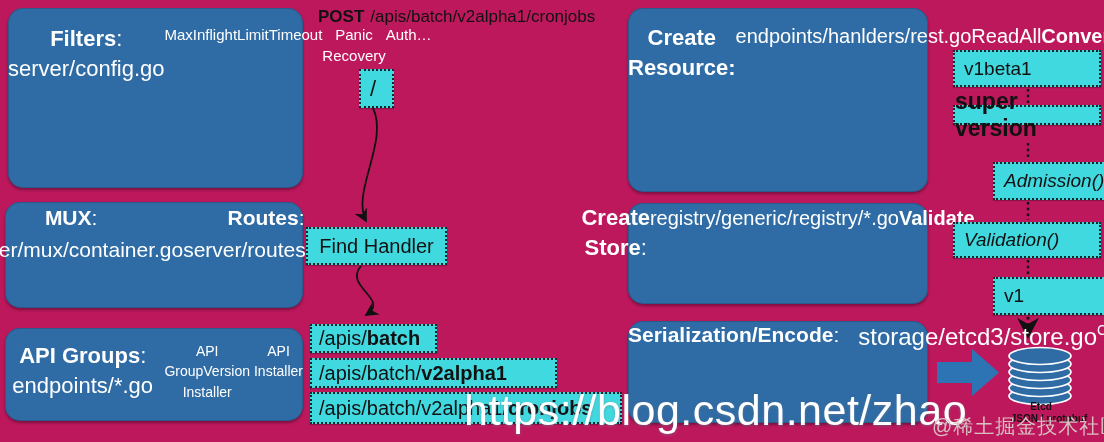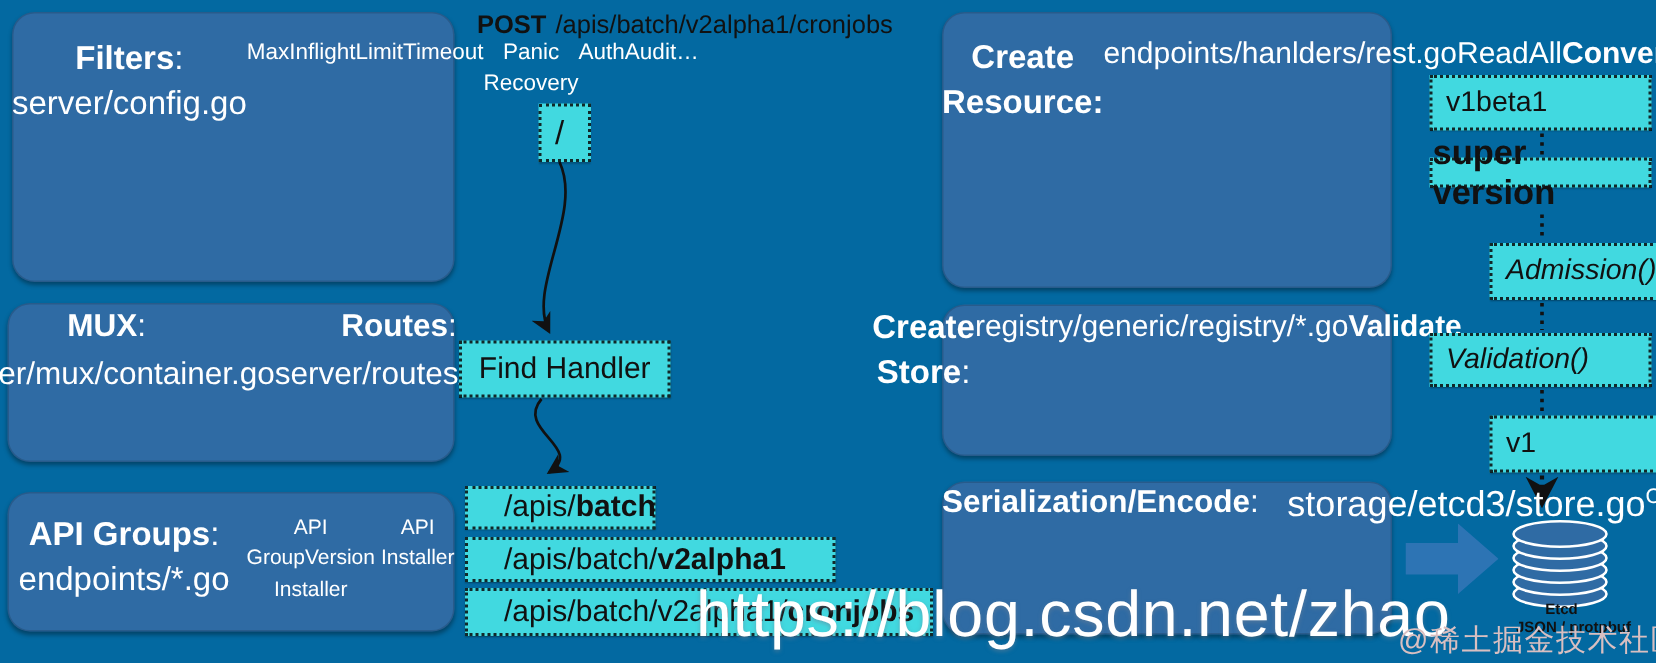--- a/index.html
+++ b/index.html
@@ -7,21 +7,21 @@
     --box-cyan:#41d9e0;
     --arrow-blue:#2d74b4;
     --text-on-blue:#ffffff;
     --text-dark:#111111;
     --watermark-url:#ffffff;
     --watermark-community:#d9bfc1;
   }
   *{margin:0;padding:0;box-sizing:border-box;}
   html,body{background:#888;}
   .canvas{
-    position:relative;width:1104px;height:442px;background:#0369a1;
+    position:relative;width:1104px;height:442px;background:#be185d;
     font-family:"Liberation Sans",sans-serif;overflow:hidden;
   }
   
   .bbox{
     position:absolute;background:var(--box-blue);color:var(--text-on-blue);
     border-radius:15px;text-align:center;
     box-shadow:0 2px 3px rgba(0,0,0,.35), inset 0 0 0 1px rgba(0,0,0,.15);
     display:flex;flex-direction:row;justify-content:center;
   }
   .bbox .title{font-size:22px;line-height:1.35;}
@@ -41,21 +41,21 @@
   #serialization-box .line{font-size:24px;line-height:1.35;margin-left:19px;}
   #serialization-box .small{font-size:14px;line-height:1.3;}
   
   .cbox{
     position:absolute;background:var(--box-cyan);border:2px dotted rgba(10,10,10,.85);
     color:var(--text-dark);display:flex;align-items:center;
     box-shadow:0 1px 1px rgba(0,0,0,.25);font-size:20px;
   }
   #root-slash-box{left:359px;top:69px;width:35px;height:39px;font-size:22px;padding-left:9px;}
   #find-handler-box{left:306px;top:227px;width:141px;height:38px;justify-content:center;font-size:20px;}
-  .pathbox{left:310px;padding-left:24px;font-size:20px;}
+  .pathbox{left:310px;padding-left:7px;font-size:20px;}
   #path-batch{top:324px;width:127px;height:29px;}
   #path-v2alpha1{top:358px;width:247px;height:30px;}
   #path-cronjobs{top:392px;width:312px;height:32px;}
   .vbox{left:953px;width:148px;padding-left:9px;font-size:19px;}
   #v-0{top:50px;height:37px;}
   #v-1{top:105px;height:20px;font-weight:bold;justify-content:flex-start;padding-left:0;font-size:23px;}
   #v-2{top:162px;height:38px;font-style:italic;margin-left:40px;}
   #v-3{top:222px;height:36px;font-style:italic;}
   #v-4{top:277px;height:38px;margin-left:40px;}
   
@@ -103,21 +103,20 @@
   </div>
 
   <div class="bbox" id="filters-box">
     <div class="title">
       <span class="b">Filters</span><span>: server/config.go</span>
     </div>
     <div class="sub">MaxInflightLimit</div>
     <div class="sub">Timeout</div>
     <div class="sub">Panic Recovery</div>
     <div class="sub">Auth</div>
-    <div class="sub">Audit</div>
     <div class="sub">…</div>
   </div>
 
   <div class="bbox" id="mux-box">
     <div class="title">
       <span class="b">MUX</span><span>: server/mux/container.go</span>
     </div>
     <div class="title">
       <span class="b">Routes</span><span>: server/routes/*.go</span>
     </div>

